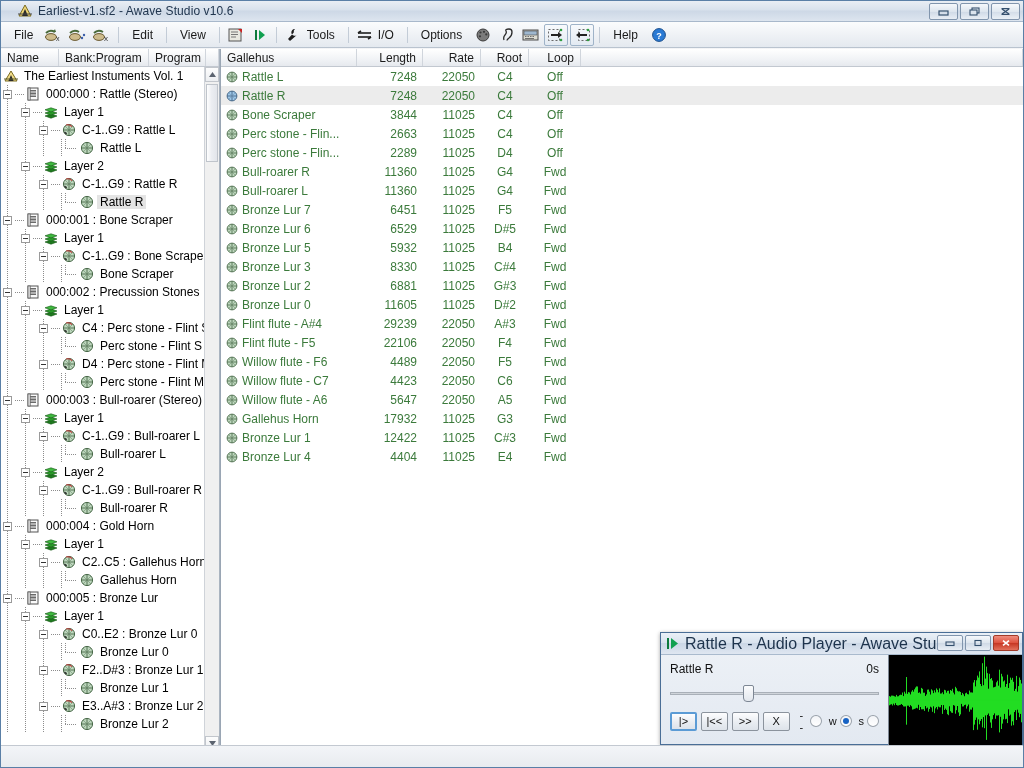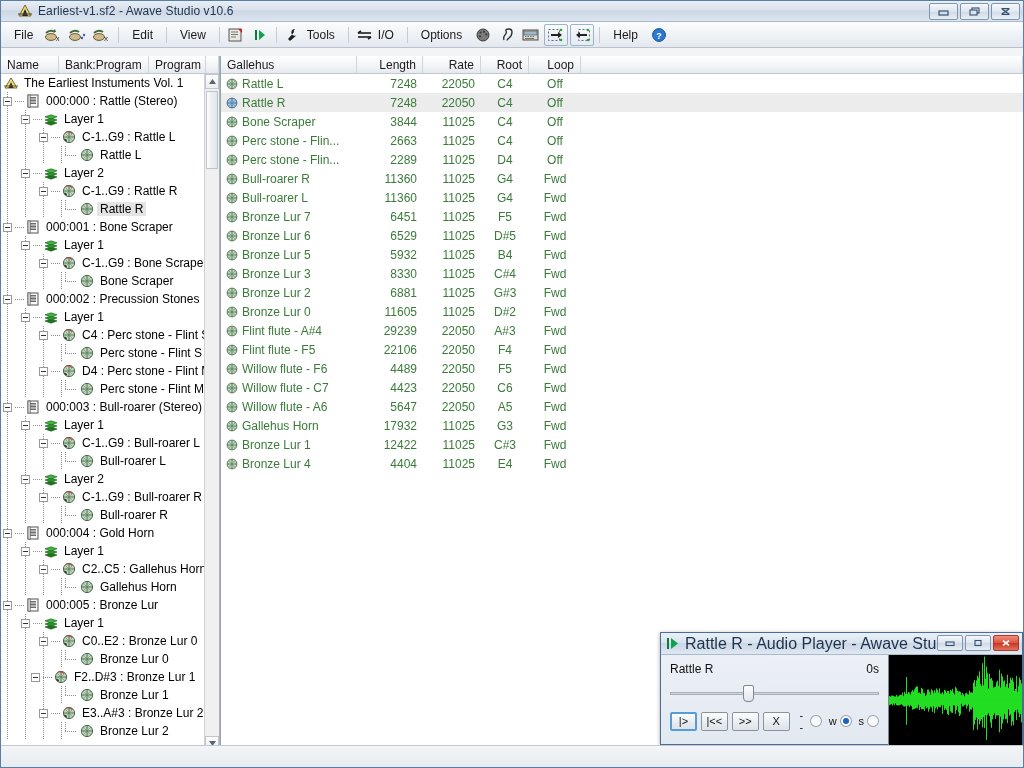--- a/index.html
+++ b/index.html
@@ -64,21 +64,20 @@
     border: 1px solid #9fb3c8; border-radius: 2px;
     background: linear-gradient(#f8fafc, #e3eaf2);
     margin: 0 1px;
   }
   .msep { width: 1px; height: 16px; background: #c3ccd7; margin: 0 4px; }
 
   
   .body {
     position: absolute; top: 48px; left: 0; right: 0; bottom: 0;
     display: flex;
-    margin-top: 7px;
   }
 
   
   .leftpane {
     width: 219px; flex: 0 0 219px;
     display: flex; flex-direction: column;
     background: #ffffff;
     border-right: 1px solid #aab4c0;
   }
   .colhdr {
@@ -893,21 +892,21 @@
       <path d="M8 2.4 v11.2 M2.4 8 h11.2" stroke="#4a6a4a" stroke-width=".9"></path>
       <path d="M4 4 L12 12 M12 4 L4 12" stroke="#6d8c6d" stroke-width=".6"></path>
                   </svg></span>
                 <span class="lbl">Bronze Lur 0</span>
               </span>
             </div>
             <div class="trow">
               <span class="vline" style="left: 6px;"></span>
               <span class="vline" style="left: 24px;"></span>
               <span class="vline" style="left: 42px;"></span>
-              <span class="tnode" style="padding-left: 30px;">
+              <span class="tnode" style="padding-left: 38px;">
                 <span class="expander"></span>
                 <span class="dots"></span>
                 <span class="ico"><svg width="16" height="16" viewBox="0 0 16 16">
       <circle cx="8" cy="8" r="5.6" fill="#bfd9bf" stroke="#4a6a4a"></circle>
       <path d="M8 2.4 v11.2 M2.4 8 h11.2" stroke="#4a6a4a" stroke-width=".9"></path>
       <path d="M4 4 L12 12 M12 4 L4 12" stroke="#6d8c6d" stroke-width=".6"></path>
       <path d="M5 3 q4-1 6 1.6" stroke="#c23b3b" stroke-width="1.1" fill="none"></path>
       <path d="M3.5 10 l2.2 2.2" stroke="#222" stroke-width="1.2"></path>
                   </svg></span>
                 <span class="lbl">F2..D#3 : Bronze Lur 1</span>

